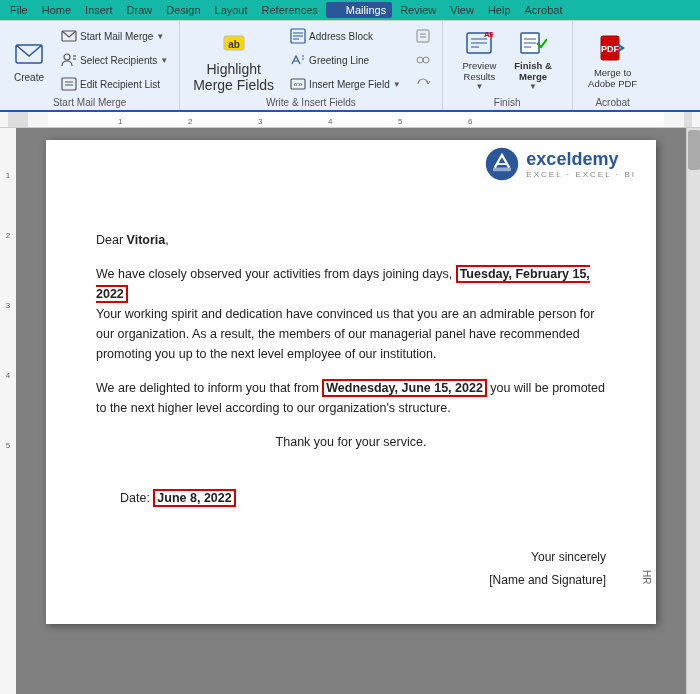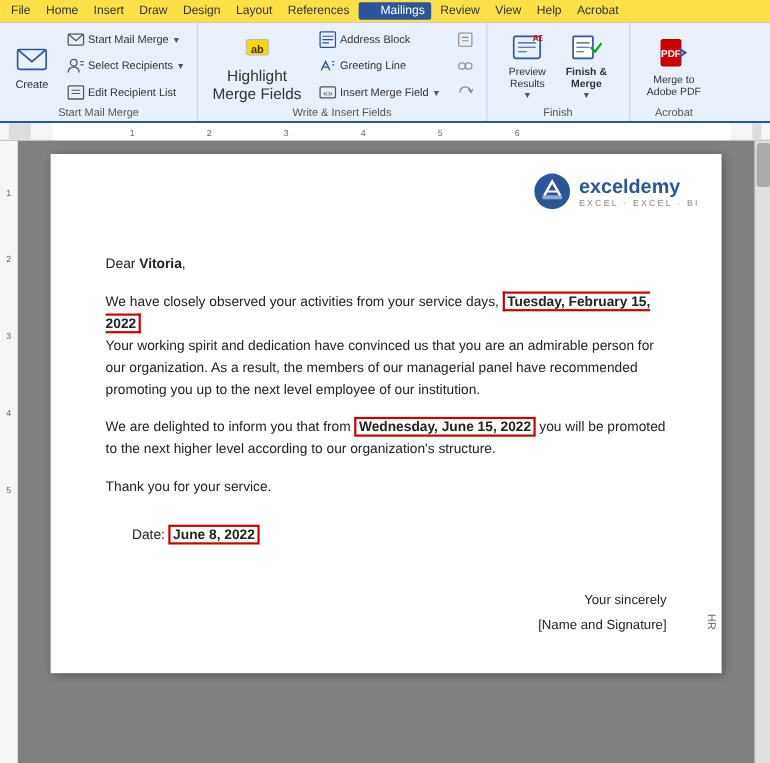--- a/index.html
+++ b/index.html
@@ -1,20 +1,20 @@
 <!DOCTYPE html>
 <html><head>
   <meta charset="utf-8">
   <style>
     * { margin: 0; padding: 0; box-sizing: border-box; }
     body { font-family: 'Segoe UI', Arial, sans-serif; font-size: 12px; background: #f0f0f0; width: 700px; height: 694px; overflow: hidden; }
 
     
     .menu-bar {
-      background: #fde047;
+      background: #14b8a6;
       display: flex;
       align-items: center;
       padding: 2px 4px;
       border-bottom: 1px solid #ccc;
       gap: 2px;
     }
     .menu-item {
       padding: 2px 6px;
       font-size: 11px;
       cursor: pointer;
@@ -143,21 +143,21 @@
       margin: 12px auto;
       box-shadow: 2px 2px 8px rgba(0,0,0,0.4);
       padding: 30px 50px;
       position: relative;
       overflow: hidden;
       flex-shrink: 0;
     }
 
     .logo-area {
       position: absolute;
-      top: 16px;
+      top: 6px;
       right: 20px;
       display: flex;
       align-items: center;
       gap: 6px;
     }
     .logo-icon {
       width: 36px;
       height: 36px;
     }
     .logo-text {
@@ -191,21 +191,22 @@
     }
 
     .highlighted-date {
       border: 2px solid #cc0000;
       display: inline;
       padding: 0 2px;
       font-weight: bold;
     }
 
     .thank-you {
-      margin-bottom: 24px;
+      margin-bottom: 36px;
+      text-align: center;
     }
 
     .date-line {
       margin-bottom: 40px;
       margin-left: 24px;
     }
 
     .signature-block {
       text-align: right;
       font-size: 12px;
@@ -450,21 +451,21 @@
         </div>
       </div>
 
       <div class="doc-body">
 
         <div class="greeting para">
           <span>Dear </span><strong>Vitoria</strong>,
         </div>
 
         <div class="para">
-          <span>We have closely observed your activities from your service days, </span><span class="highlighted-date">Tuesday, February 15, 2022</span>
+          <span>We have closely observed your activities from days joining days, </span><span class="highlighted-date">Tuesday, February 15, 2022</span>
           <br>
           <span>Your working spirit and dedication have convinced us that you are an admirable person for our organization. As a result, the members of our managerial panel have recommended promoting you up to the next level employee of our institution.</span>
         </div>
 
         <div class="para">
           <span>We are delighted to inform you that from </span><span class="highlighted-date">Wednesday, June 15, 2022</span><span> you will be promoted to the next higher level according to our organization's structure.</span>
         </div>
 
         <div class="para thank-you">
           <span>Thank you for your service.</span>

